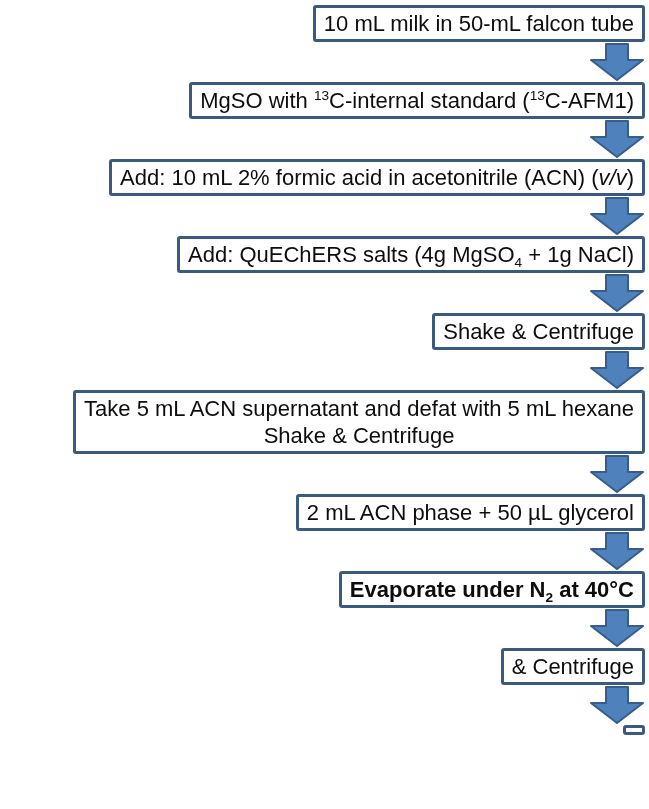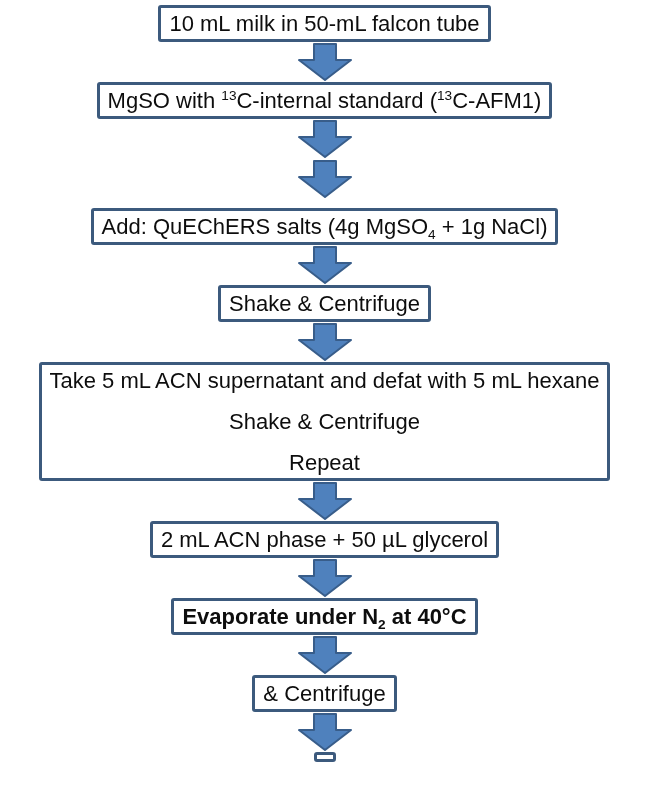--- a/index.html
+++ b/index.html
@@ -7,21 +7,21 @@
     padding: 0;
     background: #ffffff;
   }
   .flowchart {
     width: 649px;
     height: 809px;
     box-sizing: border-box;
     padding: 5px 4px 8px 4px;
     display: flex;
     flex-direction: column;
-    align-items: center;
+    align-items: flex-end;
     font-family: "Liberation Sans", "DejaVu Sans", sans-serif;
     color: #0d0d0d;
     background: #ffffff;
     overflow: hidden;
   }
   .flow-box {
     box-sizing: border-box;
     border: 3px solid #3c5a7d;
     border-radius: 3px;
     background: #ffffff;
@@ -74,45 +74,47 @@
       </svg>
     </div>
     <div class="flow-box" style="border-color: rgb(60, 90, 125);">
       <div class="line"><span>MgSO with </span><sup>13</sup><span>C-internal standard (</span><sup>13</sup><span>C-AFM1)</span></div>
     </div>
     <div class="arrow-cell">
       <svg width="56" height="38" viewBox="0 0 56 38">
         <path d="M17 1 H39 V17 H54 L28 37 L2 17 H17 Z" fill="#4f81bd" stroke="#385d8a" stroke-width="2" stroke-linejoin="round"></path>
       </svg>
     </div>
+    <div class="flow-box" style="border-color: rgb(60, 90, 125);">
+      <div class="line"><span>Add: 10 mL 2% formic acid in acetonitrile (ACN) (</span><i>v/v</i><span>)</span></div>
+    </div>
     <div class="arrow-cell">
       <svg width="56" height="38" viewBox="0 0 56 38">
         <path d="M17 1 H39 V17 H54 L28 37 L2 17 H17 Z" fill="#4f81bd" stroke="#385d8a" stroke-width="2" stroke-linejoin="round"></path>
       </svg>
     </div>
-    <div class="flow-box" style="border-color: rgb(60, 90, 125); margin-top: 9px;">
+    <div class="flow-box" style="border-color: rgb(60, 90, 125);">
       <div class="line"><span>Add: QuEChERS salts (4g MgSO</span><sub>4</sub><span> + 1g NaCl)</span></div>
     </div>
     <div class="arrow-cell">
       <svg width="56" height="38" viewBox="0 0 56 38">
         <path d="M17 1 H39 V17 H54 L28 37 L2 17 H17 Z" fill="#4f81bd" stroke="#385d8a" stroke-width="2" stroke-linejoin="round"></path>
       </svg>
     </div>
     <div class="flow-box" style="border-color: rgb(60, 90, 125);">
       <div class="line"><span>Shake &amp; Centrifuge</span></div>
     </div>
     <div class="arrow-cell">
       <svg width="56" height="38" viewBox="0 0 56 38">
         <path d="M17 1 H39 V17 H54 L28 37 L2 17 H17 Z" fill="#4f81bd" stroke="#385d8a" stroke-width="2" stroke-linejoin="round"></path>
       </svg>
     </div>
-    <div class="flow-box" style="border-color: rgb(60, 90, 125); gap: 14px;">
+    <div class="flow-box" style="border-color: rgb(60, 90, 125);">
       <div class="line"><span>Take 5 mL ACN supernatant and defat with 5 mL hexane</span></div>
       <div class="line"><span>Shake &amp; Centrifuge</span></div>
-      <div class="line"><span>Repeat</span></div>
     </div>
     <div class="arrow-cell">
       <svg width="56" height="38" viewBox="0 0 56 38">
         <path d="M17 1 H39 V17 H54 L28 37 L2 17 H17 Z" fill="#4f81bd" stroke="#385d8a" stroke-width="2" stroke-linejoin="round"></path>
       </svg>
     </div>
     <div class="flow-box" style="border-color: rgb(60, 90, 125);">
       <div class="line"><span>2 mL ACN phase + 50 µL glycerol</span></div>
     </div>
     <div class="arrow-cell">

